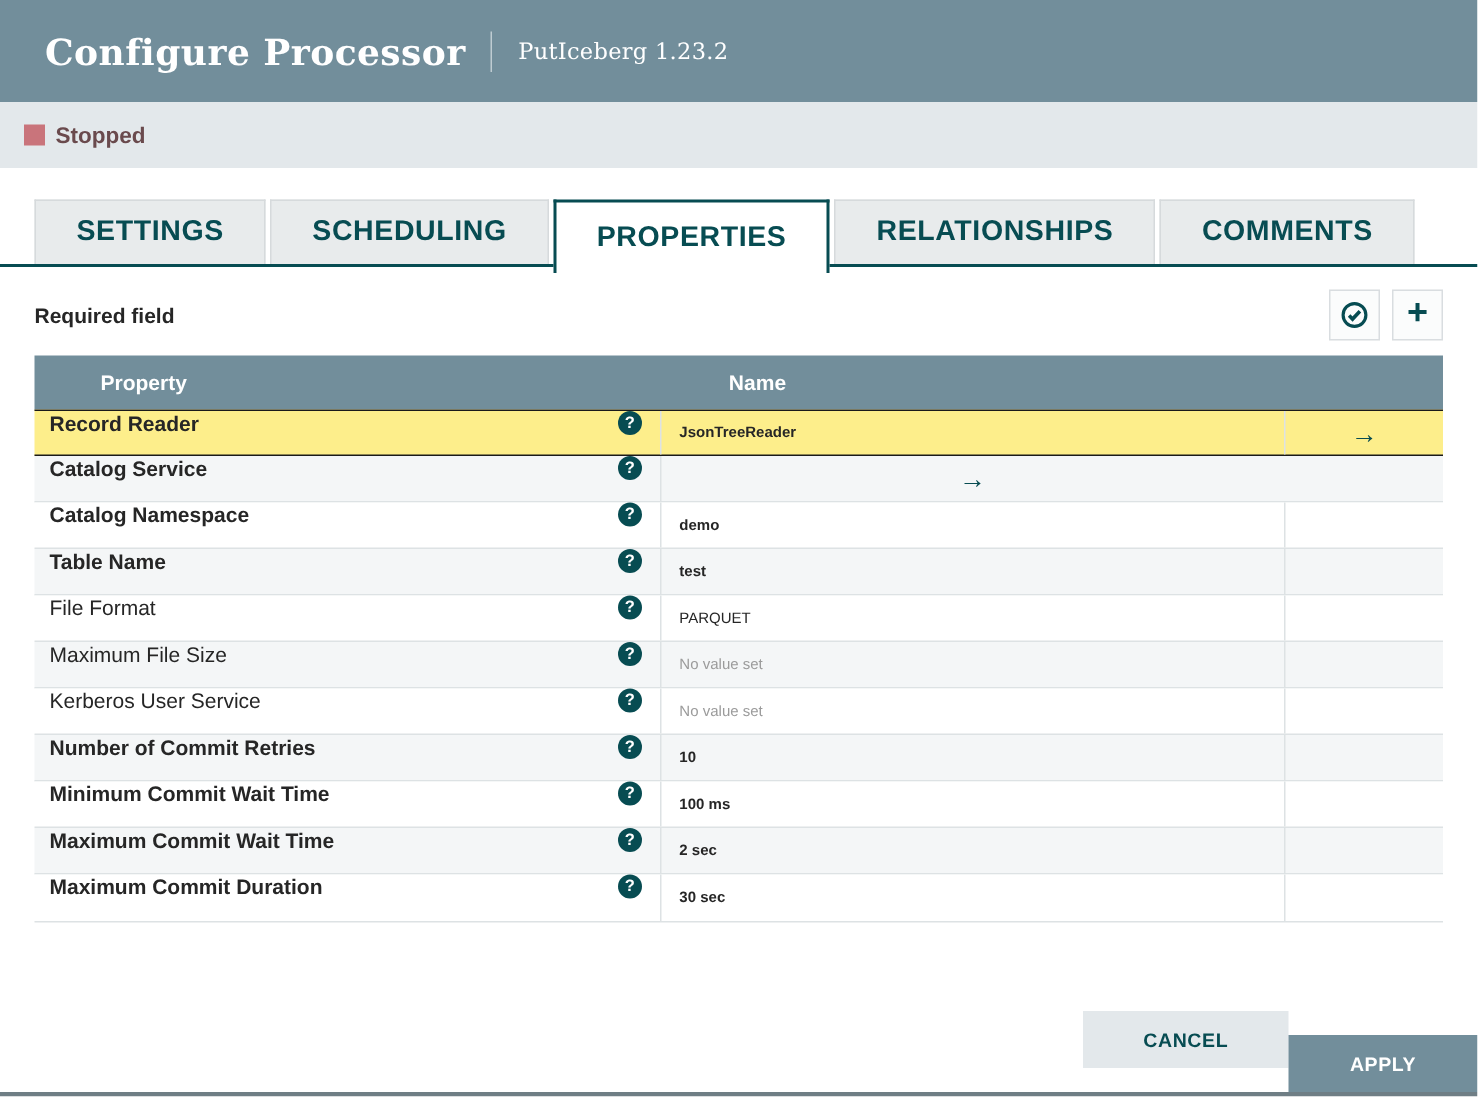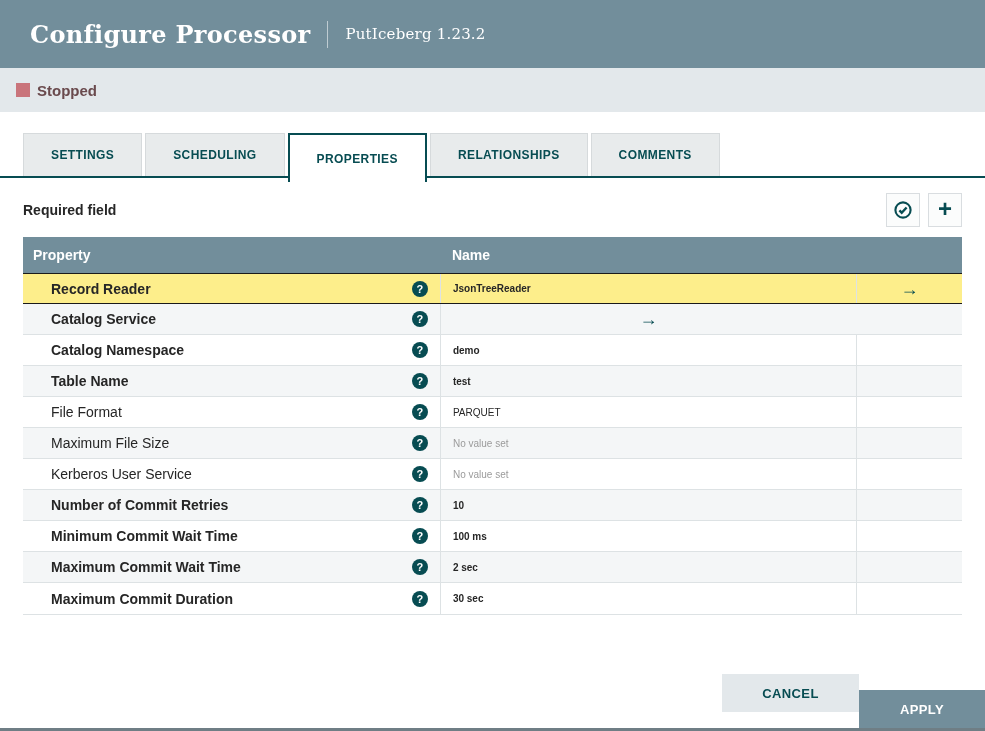--- a/index.html
+++ b/index.html
@@ -30,44 +30,44 @@
 
   
   .status-bar{height:44px;background:var(--light-bar);display:flex;align-items:center;padding-left:16px;}
   .status-square{width:14px;height:14px;background:var(--stopped-red);margin-right:7px;}
   .status-label{font-size:15px;font-weight:700;color:var(--stopped-text);}
 
   
   .tab-strip{margin-top:21px;padding-left:23px;display:flex;align-items:flex-end;gap:3px;border-bottom:2px solid var(--teal);}
   .tab{height:43px;display:flex;align-items:center;justify-content:center;padding:0 27px;min-width:116px;
        background:var(--tab-bg);border:1px solid var(--tab-border);border-bottom:none;cursor:pointer;}
-  .tab-label{font-size:12px;font-weight:700;color:var(--teal);letter-spacing:.4px;}
+  .tab-label{font-size:19px;font-weight:700;color:var(--teal);letter-spacing:.4px;}
   .tab.active{background:#fff;border:2px solid var(--teal);border-bottom:none;height:49px;margin-bottom:-6px;position:relative;z-index:2;}
 
   
   .content{padding:0 23px;}
   .toolbar{margin-top:15px;display:flex;align-items:center;justify-content:space-between;text-align:center;}
   .required-label{font-size:14px;font-weight:700;color:var(--text);}
   .toolbar-buttons{display:flex;gap:8px;}
   .icon-button{width:34px;height:34px;background:#FBFCFC;border:1px solid var(--btn-border);
                display:flex;align-items:center;justify-content:center;cursor:pointer;color:var(--teal);}
   .icon-button svg{display:block;}
   .plus-glyph{font-size:24px;font-weight:700;color:var(--teal);line-height:1;margin-top:-2px;}
 
   
   .prop-table{margin-top:10px;border-bottom:1px solid var(--row-border);}
   .cols{display:grid;grid-template-columns:44.4% 44.3% 11.3%;}
   .t-head{background:var(--slate);height:36px;align-items:center;}
-  .t-head .h-cell{color:#fff;font-size:14px;font-weight:700;padding-left:10px;}
+  .t-head .h-cell{color:#fff;font-size:14px;font-weight:700;padding-left:10px;margin-left:34px;}
   .t-head .h-cell.value{padding-left:12px;}
   .t-row{height:31px;align-items:center;border-bottom:1px solid var(--row-border);background:#fff;}
   .t-row:last-child{border-bottom:none;}
   .rows .t-row:nth-child(even){background:var(--row-alt);}
   .t-row.selected{background:var(--sel-yellow) !important;border-top:1px solid #1a1a1a;border-bottom:1px solid #1a1a1a;}
-  .cell-prop{display:flex;align-items:center;justify-content:space-between;height:100%;padding-left:28px;padding-right:12px;}
+  .cell-prop{display:flex;justify-content:space-between;height:100%;padding-left:10px;padding-right:12px;}
   .prop-name{font-size:14px;color:var(--text);}
   .help-icon{width:16px;height:16px;border-radius:50%;background:var(--teal);color:#fff;font-size:11px;font-weight:700;
              display:flex;align-items:center;justify-content:center;cursor:pointer;flex:0 0 auto;}
   .cell-value{height:100%;display:flex;align-items:center;padding-left:12px;border-left:1px solid var(--row-border);cursor:pointer;}
   .cell-value-text{font-size:10px;color:var(--text);}
   .cell-link{height:100%;display:flex;align-items:center;justify-content:center;border-left:1px solid var(--row-border);}
   .goto-arrow{color:var(--teal);font-size:18px;font-weight:700;cursor:pointer;line-height:1;}
   .t-row.required .prop-name,.t-row.required .cell-value-text{font-weight:700;}
   .t-row.unset .cell-value-text{color:var(--muted);font-weight:400;}
 

